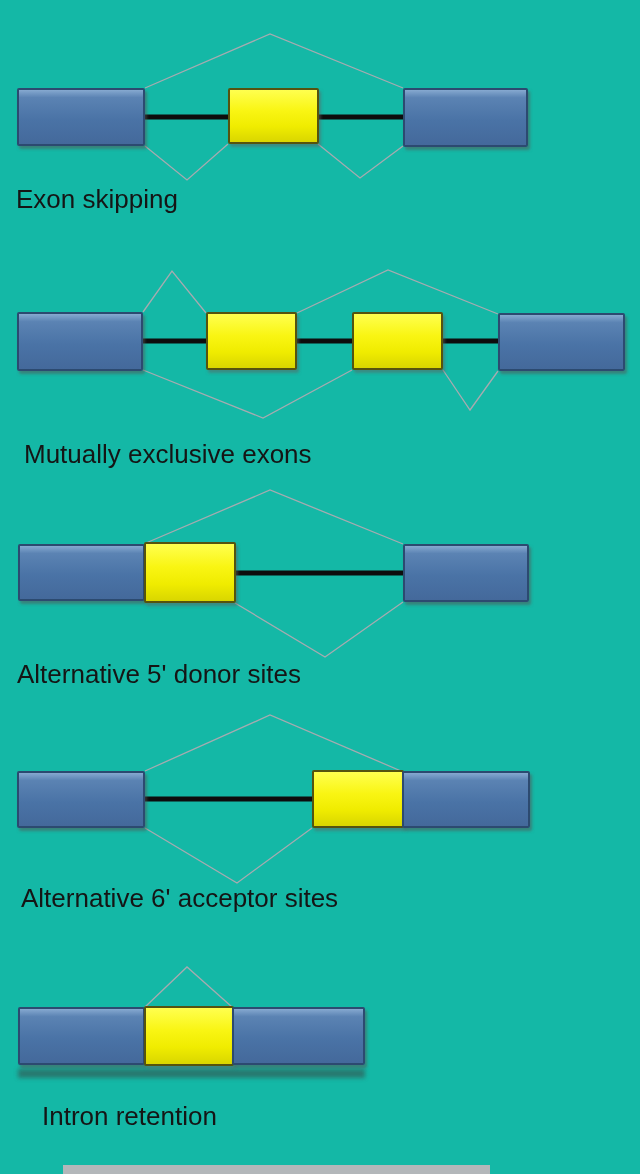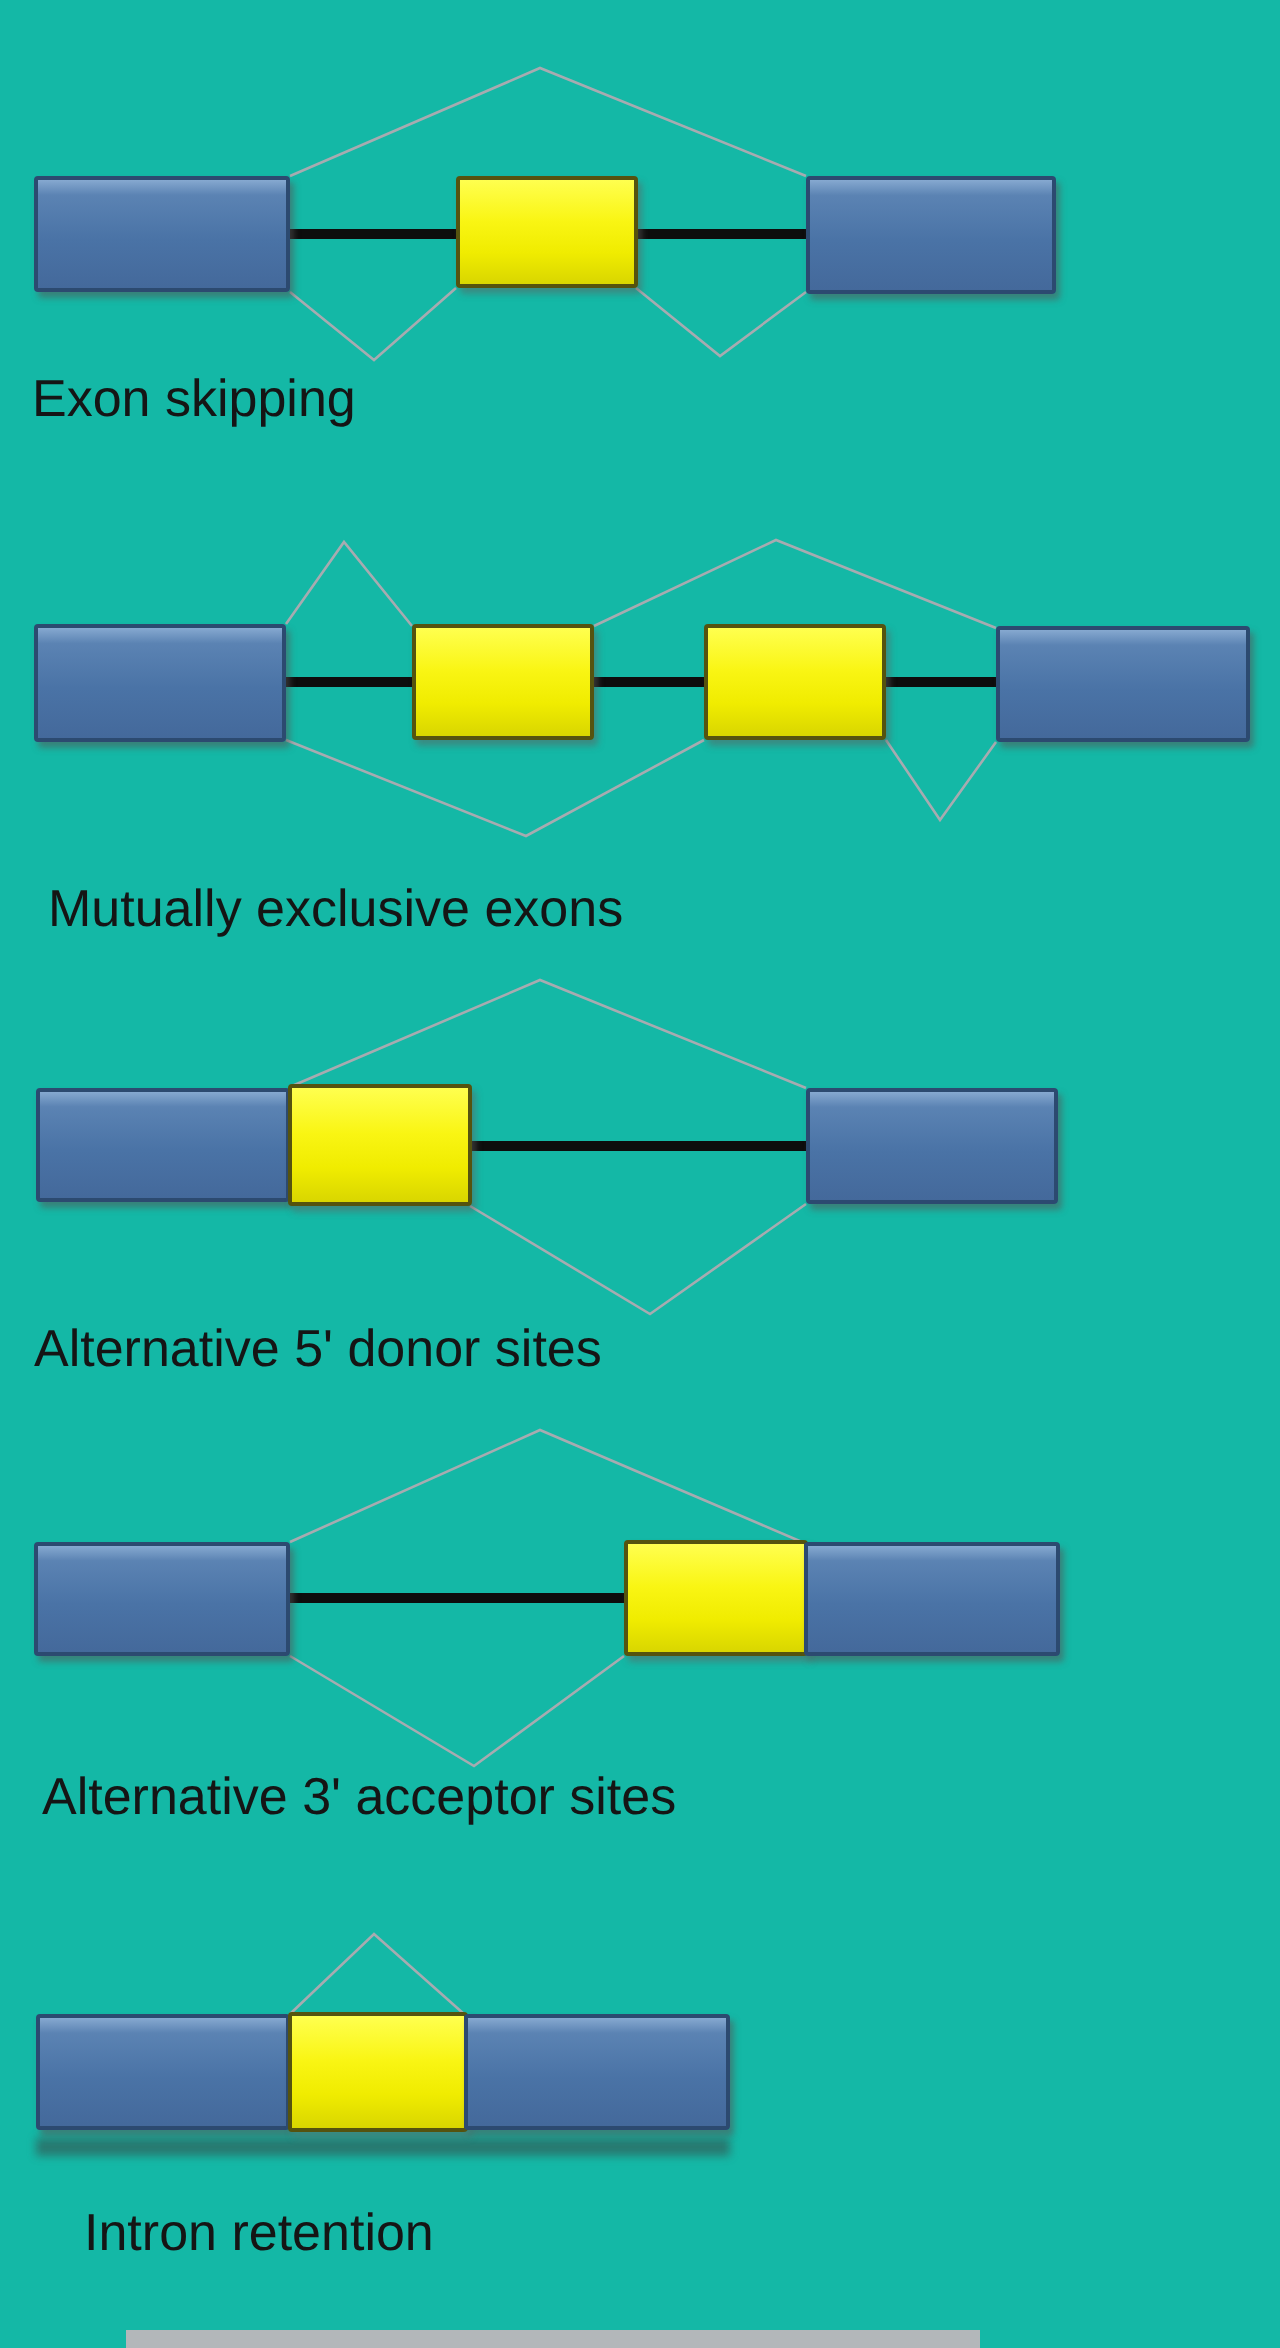--- a/index.html
+++ b/index.html
@@ -91,21 +91,21 @@
     <div class="exon" style="left:18px;top:544px;width:127px;height:57px;"></div>
     <div class="altexon" style="left:144px;top:542px;width:92px;height:61px;"></div>
     <div class="exon" style="left:403px;top:544px;width:126px;height:58px;"></div>
     <div class="panel-label" style="left:17px;top:660px;">Alternative 5' donor sites</div>
   </div>
 
   <div>
     <div class="exon" style="left:17px;top:771px;width:128px;height:57px;"></div>
     <div class="altexon" style="left:312px;top:770px;width:92px;height:58px;"></div>
     <div class="exon" style="left:402px;top:771px;width:128px;height:57px;"></div>
-    <div class="panel-label" style="left:21px;top:884px;">Alternative 3' acceptor sites</div>
+    <div class="panel-label" style="left:21px;top:884px;">Alternative 6' acceptor sites</div>
   </div>
 
   <div>
     <div class="bar-shadow" style="left:18px;top:1069px;width:347px;height:9px;"></div>
     <div class="exon" style="left:18px;top:1007px;width:127px;height:58px;"></div>
     <div class="altexon" style="left:144px;top:1006px;width:90px;height:60px;"></div>
     <div class="exon" style="left:232px;top:1007px;width:133px;height:58px;"></div>
     <div class="panel-label" style="left:17px;top:1102px;margin-left:25px;">Intron retention</div>
   </div>
 

